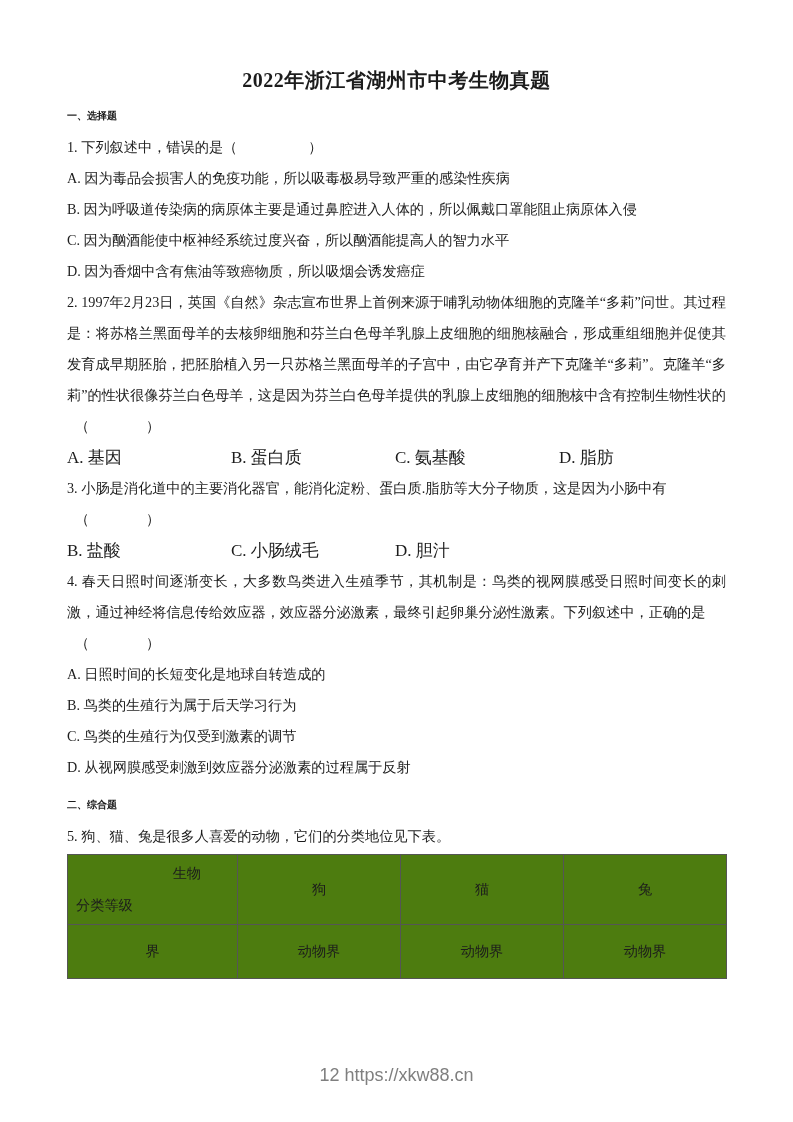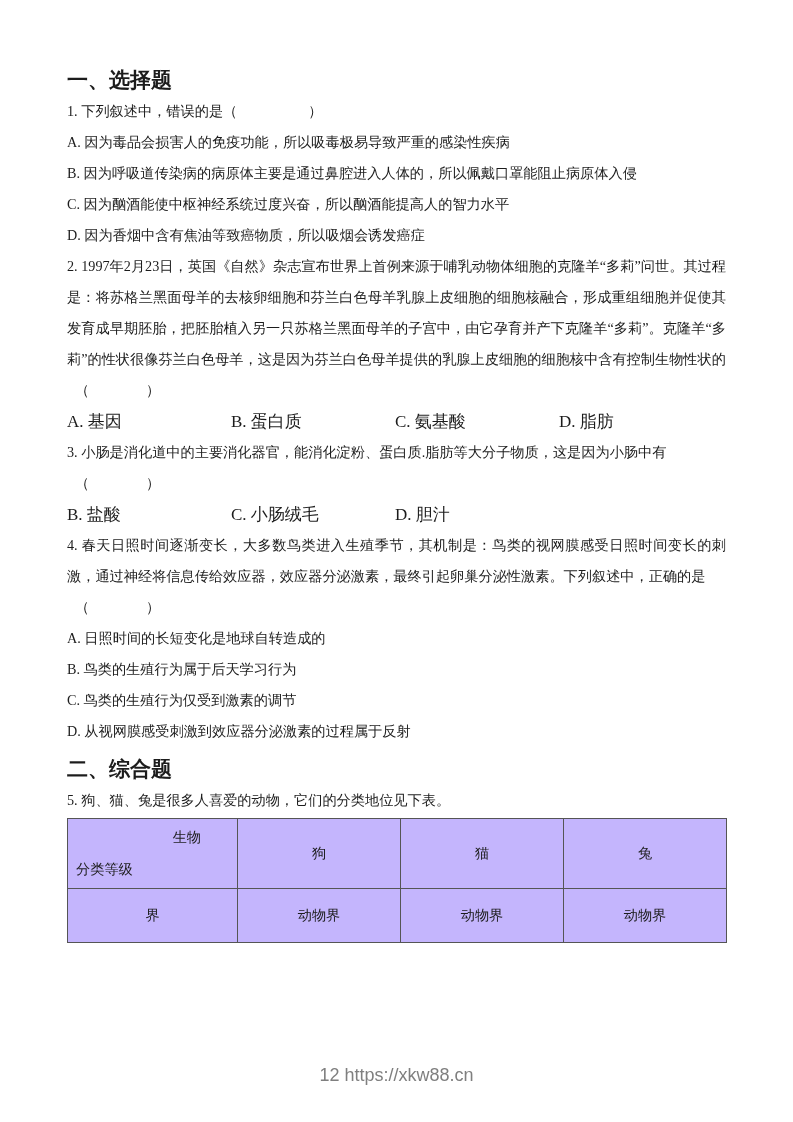--- a/index.html
+++ b/index.html
@@ -17,21 +17,21 @@
   .page { padding: 62px 67px 0 67px; }
 
   .title {
     font-size: 20px;
     font-weight: bold;
     text-align: center;
     line-height: 36px;
     letter-spacing: 0.5px;
   }
   .section {
-    font-size: 21px;
+    font-size: 10px;
     font-weight: bold;
     line-height: 32px;
     margin-top: 2px;
   }
   .section.second { margin-top: 6px; }
 
   p.line {
     font-size: 14.2px;
     line-height: 31px;
     text-align: justify;
@@ -51,21 +51,21 @@
     width: 100%;
     margin-top: 2px;
     table-layout: fixed;
   }
   table.cls td {
     border: 1px solid #555555;
     font-size: 14.2px;
     text-align: center;
     vertical-align: middle;
     height: 54px;
-    background: #c4b5fd;
+    background: #4d7c0f;
   }
   table.cls tr.head td { height: 70px; }
   td.diag { position: relative; }
   .corner-top    { position: absolute; top: 9px;  right: 36px; }
   .corner-bottom { position: absolute; bottom: 9px; left: 8px; }
 
   .footer {
     position: absolute;
     bottom: 36px;
     left: 0;
@@ -74,20 +74,21 @@
     color: #7f7f7f;
     font-size: 18px;
     font-family: "Liberation Sans", sans-serif;
   }
 </style>
 </head>
 <body>
 
 <div class="page">
 
+  <div class="title">2022年浙江省湖州市中考生物真题</div>
 
   <div class="section">一、选择题</div>
 
   <p class="line">1. 下列叙述中，错误的是（　　　　　）</p>
   <p class="line">A. 因为毒品会损害人的免疫功能，所以吸毒极易导致严重的感染性疾病</p>
   <p class="line">B. 因为呼吸道传染病的病原体主要是通过鼻腔进入人体的，所以佩戴口罩能阻止病原体入侵</p>
   <p class="line">C. 因为酗酒能使中枢神经系统过度兴奋，所以酗酒能提高人的智力水平</p>
   <p class="line">D. 因为香烟中含有焦油等致癌物质，所以吸烟会诱发癌症</p>
 
   <p class="line">2. 1997年2月23日，英国《自然》杂志宣布世界上首例来源于哺乳动物体细胞的克隆羊“多莉”问世。其过程是：将苏格兰黑面母羊的去核卵细胞和芬兰白色母羊乳腺上皮细胞的细胞核融合，形成重组细胞并促使其发育成早期胚胎，把胚胎植入另一只苏格兰黑面母羊的子宫中，由它孕育并产下克隆羊“多莉”。克隆羊“多莉”的性状很像芬兰白色母羊，这是因为芬兰白色母羊提供的乳腺上皮细胞的细胞核中含有控制生物性状的</p>

